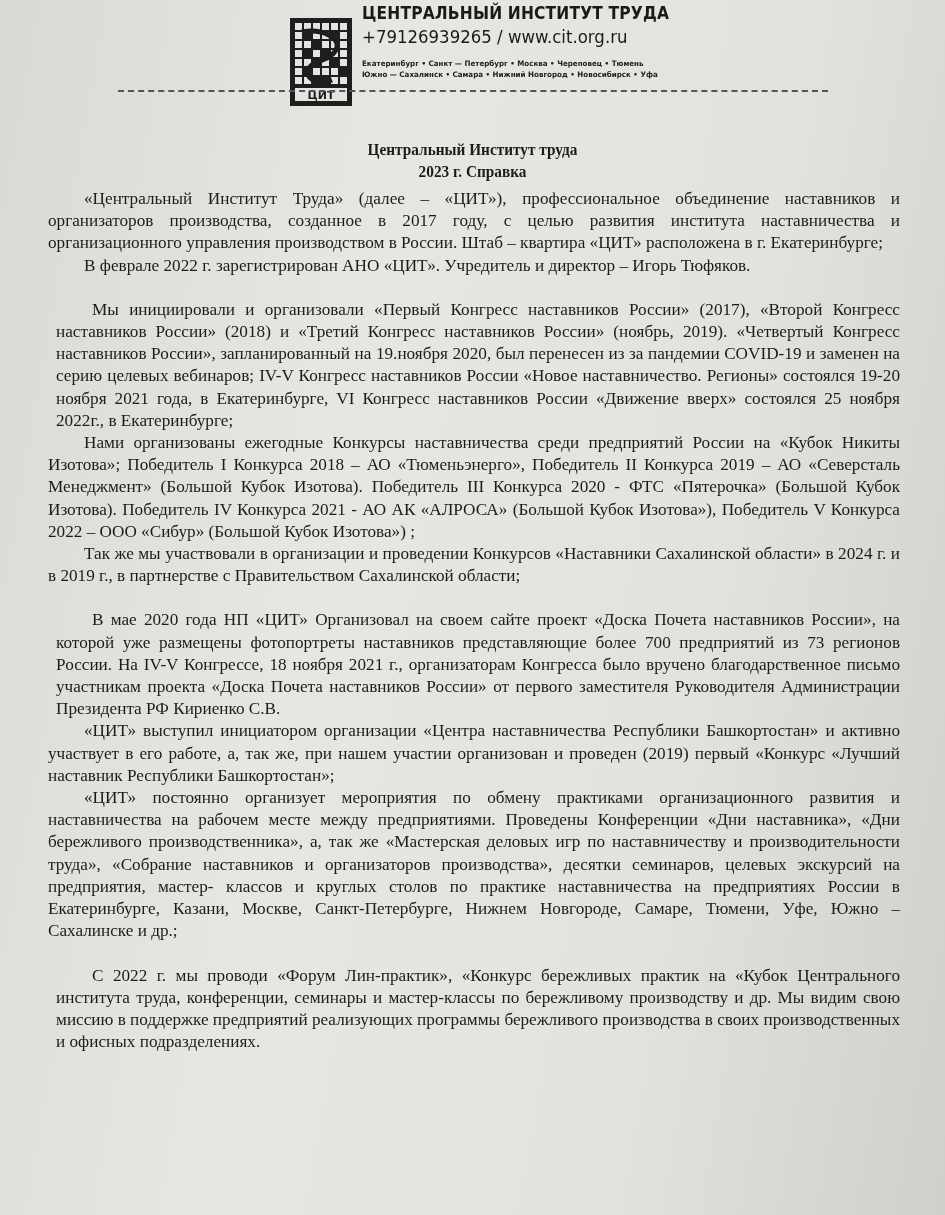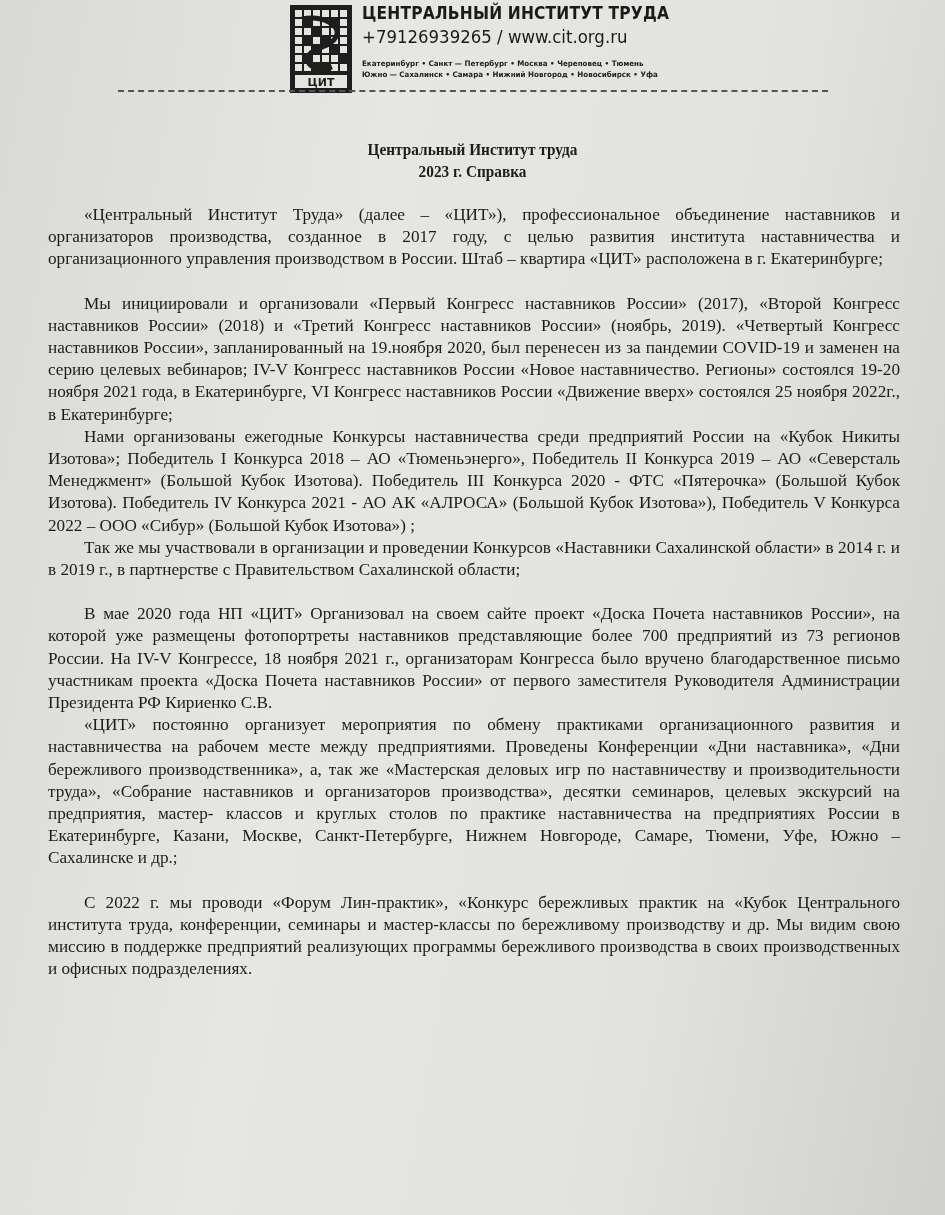--- a/index.html
+++ b/index.html
@@ -8,21 +8,21 @@
       background: #dcdcd8;
       background: linear-gradient(100deg, #d9d9d5 0%, #e6e6e3 35%, #e2e2df 70%, #cfcfcb 100%);
       color: #1c1c1c;
       font-family: "Liberation Serif", "DejaVu Serif", serif;
       position: relative;
     }
     .letterhead {
       position: absolute; left: 290px; top: 2px; width: 360px; height: 88px;
     }
     .logo {
-      position: absolute; left: 0; top: 3px; width: 62px; height: 88px;
+      position: absolute; left: 0; top: 16px; width: 62px; height: 88px;
       background: #1e1e1e; border: 2px solid #1e1e1e; box-sizing: border-box;
     }
     .logo svg { display: block; }
     .lh-text { position: absolute; left: 72px; top: 0; }
     .lh-name {
       font-family: "DejaVu Sans", sans-serif; font-weight: bold;
       font-size: 18px; letter-spacing: 0.2px; line-height: 22px; color: #1a1a1a;
       transform: scaleX(0.86); transform-origin: left top; white-space: nowrap;
     }
     .lh-contact {
@@ -37,25 +37,25 @@
     .rule {
       position: absolute; left: 118px; top: 90px; width: 710px; height: 0;
       border-top: 2px dashed #555;
     }
     .title {
       position: absolute; left: 0; width: 945px; text-align: center;
       font-weight: bold; font-size: 17px; line-height: 24px;
       transform: scaleX(0.9);
     }
     .doc {
-      position: absolute; left: 48px; top: 204px; width: 852px;
+      position: absolute; left: 48px; top: 188px; width: 852px;
       font-size: 17.2px; line-height: 22.2px;
     }
     .doc p { margin: 0; text-align: justify; text-indent: 36px; }
-    .doc p.gap { margin-top: 22px; }
+    .doc p.gap { margin-top: 22px; margin-left: 8px; }
     .doc p.last { text-indent: 36px; }
   </style>
 </head>
 <body>
 
 <div class="letterhead">
   <div class="logo">
     <svg width="58" height="84" viewBox="0 0 58 84">
       <rect x="0" y="0" width="58" height="84" fill="#1e1e1e"></rect>
       <g fill="#e4e4e0">
@@ -104,19 +104,21 @@
     <div class="lh-cities" style="margin-top:0">Южно — Сахалинск • Самара • Нижний Новгород • Новосибирск • Уфа</div>
   </div>
 </div>
 <div class="rule"></div>
 
 <div class="title" style="top:138px">Центральный Институт труда</div>
 <div class="title" style="top:160px">2023 г. Справка</div>
 
 <div class="doc">
   <p>«Центральный Институт Труда» (далее – «ЦИТ»), профессиональное объединение наставников и организаторов производства, созданное в 2017 году, с целью развития института наставничества и организационного управления производством в России. Штаб – квартира «ЦИТ» расположена в г. Екатеринбурге;</p>
+  <p>В феврале 2022 г.  зарегистрирован АНО «ЦИТ». Учредитель и директор – Игорь Тюфяков.</p>
   <p class="gap">Мы инициировали и организовали «Первый Конгресс наставников России» (2017), «Второй Конгресс наставников России»  (2018) и «Третий Конгресс наставников  России»  (ноябрь, 2019). «Четвертый Конгресс наставников России»,  запланированный на 19.ноября 2020, был перенесен из за пандемии COVID-19 и заменен на серию целевых вебинаров; IV-V Конгресс наставников России «Новое наставничество. Регионы» состоялся 19-20 ноября 2021 года, в Екатеринбурге, VI Конгресс наставников России «Движение вверх» состоялся 25 ноября 2022г., в Екатеринбурге;</p>
   <p>Нами организованы ежегодные Конкурсы наставничества среди предприятий России на «Кубок Никиты Изотова»; Победитель I Конкурса 2018 – АО «Тюменьэнерго», Победитель II Конкурса 2019 – АО «Северсталь Менеджмент» (Большой Кубок Изотова). Победитель III Конкурса 2020 - ФТС «Пятерочка» (Большой Кубок Изотова). Победитель IV Конкурса 2021 - АО АК «АЛРОСА» (Большой Кубок Изотова»), Победитель V Конкурса 2022 – ООО «Сибур» (Большой Кубок Изотова») ;</p>
-  <p>Так же мы участвовали в организации и проведении Конкурсов «Наставники Сахалинской области» в 2014 г. и в 2019 г., в партнерстве с Правительством Сахалинской области;</p>
+  <p>Так же мы участвовали в организации и проведении Конкурсов «Наставники Сахалинской области» в 2024 г. и в 2019 г., в партнерстве с Правительством Сахалинской области;</p>
   <p class="gap">В мае 2020 года НП «ЦИТ» Организовал на своем сайте проект «Доска Почета наставников России», на которой уже размещены фотопортреты наставников представляющие более 700 предприятий из 73 регионов России. На IV-V Конгрессе, 18 ноября 2021 г.,  организаторам Конгресса было вручено благодарственное письмо участникам проекта «Доска Почета наставников России» от первого заместителя Руководителя Администрации Президента РФ Кириенко С.В.</p>
+  <p>«ЦИТ» выступил инициатором организации «Центра наставничества Республики Башкортостан» и активно участвует в его работе, а, так же, при нашем участии организован и проведен (2019) первый «Конкурс «Лучший наставник Республики Башкортостан»;</p>
   <p>«ЦИТ» постоянно организует мероприятия по обмену практиками организационного развития и наставничества на рабочем месте между предприятиями. Проведены Конференции «Дни наставника», «Дни бережливого производственника», а, так же «Мастерская деловых игр по наставничеству и производительности труда», «Собрание наставников и организаторов производства», десятки семинаров, целевых экскурсий на предприятия, мастер- классов и круглых столов по практике наставничества на предприятиях России в Екатеринбурге, Казани, Москве, Санкт-Петербурге, Нижнем Новгороде, Самаре, Тюмени, Уфе, Южно – Сахалинске и др.;</p>
   <p class="gap">С 2022 г. мы проводи «Форум Лин-практик», «Конкурс бережливых практик на «Кубок Центрального института труда,  конференции, семинары и мастер-классы по бережливому производству и др. Мы видим свою миссию в поддержке предприятий реализующих программы бережливого производства в своих производственных и офисных подразделениях.</p>
 </div>
 
 </body></html>

